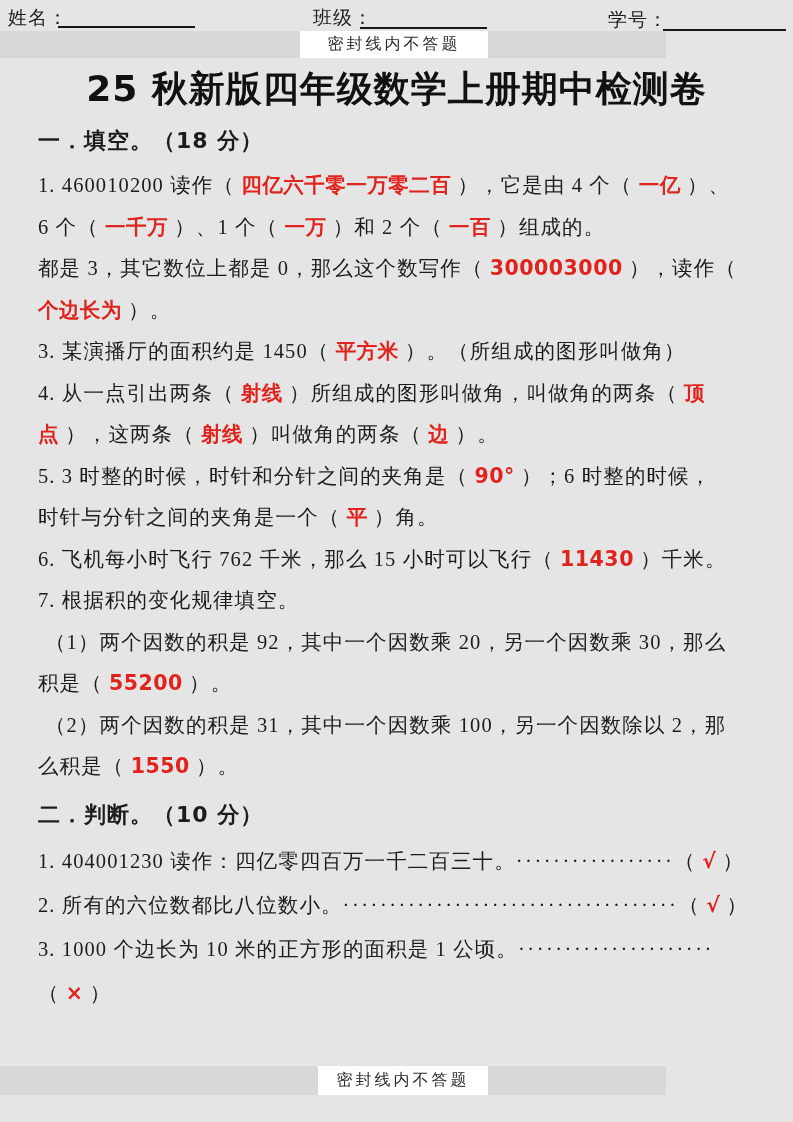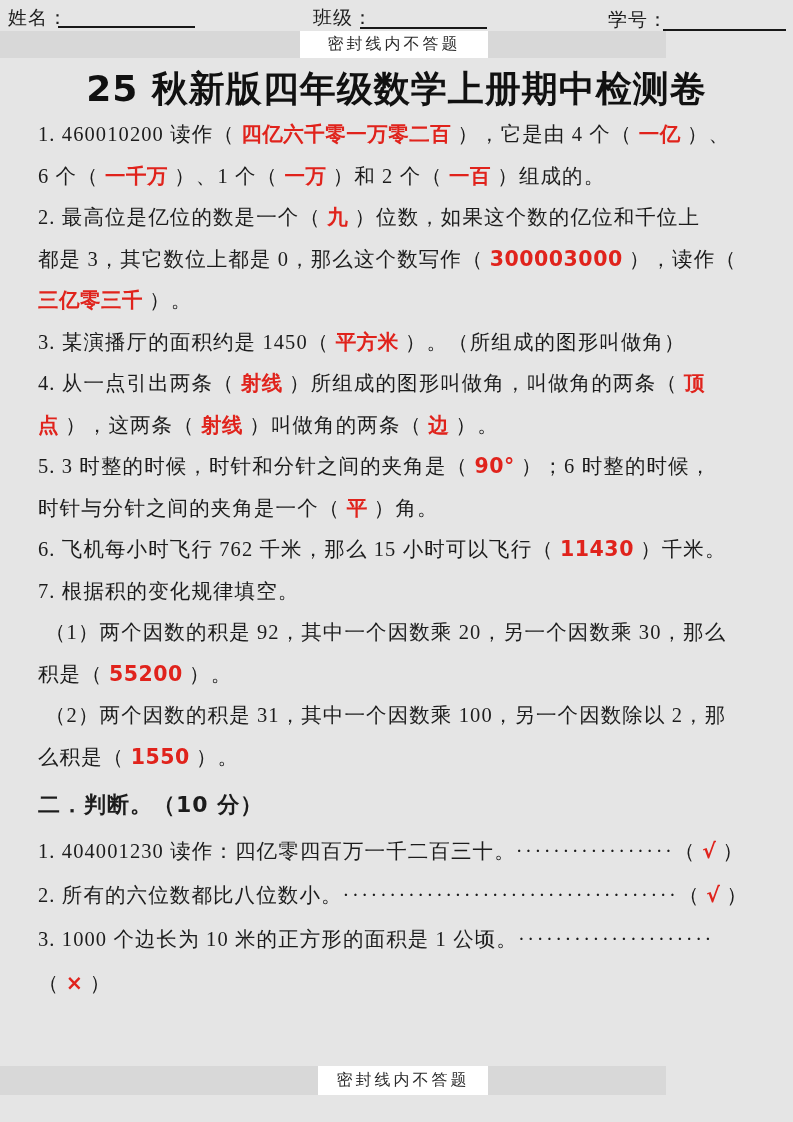--- a/index.html
+++ b/index.html
@@ -80,25 +80,25 @@
   <div class="hdr-label lbl-id">学号：</div>
   <div class="hdr-line line-id"></div>
 
   <div class="band band-top" style="background: rgb(216, 216, 216);">
     <div class="band-gap gap-top">密封线内不答题</div>
   </div>
 
   <div class="title">25 秋新版四年级数学上册期中检测卷</div>
 
   <div class="content">
+      <div class="section"><span class="plain">一．填空。（18 分）</span></div>
       <div class="line"><span class="plain">1. 460010200 读作（ </span><span class="red">四亿六千零一万零二百</span><span class="plain"> ），它是由 4 个（ </span><span class="red">一亿</span><span class="plain"> ）、</span></div>
       <div class="line"><span class="plain">6 个（ </span><span class="red">一千万</span><span class="plain"> ）、1 个（ </span><span class="red">一万</span><span class="plain"> ）和 2 个（ </span><span class="red">一百</span><span class="plain"> ）组成的。</span></div>
-      <div class="line"><span class="plain">2. 最高位是亿位的数是一个（ </span><span class="red">九</span><span class="plain"> ）位数，如果这个数的亿位和千位上</span></div>
       <div class="line"><span class="plain">都是 3，其它数位上都是 0，那么这个数写作（ </span><span class="red">300003000</span><span class="plain"> ），读作（</span></div>
-      <div class="line"><span class="red">三亿零三千</span><span class="plain"> ）。</span></div>
+      <div class="line"><span class="red">个边长为</span><span class="plain"> ）。</span></div>
       <div class="line"><span class="plain">3. 某演播厅的面积约是 1450（ </span><span class="red">平方米</span><span class="plain"> ）。（所组成的图形叫做角）</span></div>
       <div class="line"><span class="plain">4. 从一点引出两条（ </span><span class="red">射线</span><span class="plain"> ）所组成的图形叫做角，叫做角的两条（ </span><span class="red">顶</span></div>
       <div class="line"><span class="red">点</span><span class="plain"> ），这两条（ </span><span class="red">射线</span><span class="plain"> ）叫做角的两条（ </span><span class="red">边</span><span class="plain"> ）。</span></div>
       <div class="line"><span class="plain">5. 3 时整的时候，时针和分针之间的夹角是（ </span><span class="red">90°</span><span class="plain"> ）；6 时整的时候，</span></div>
       <div class="line"><span class="plain">时针与分针之间的夹角是一个（ </span><span class="red">平</span><span class="plain"> ）角。</span></div>
       <div class="line"><span class="plain">6. 飞机每小时飞行 762 千米，那么 15 小时可以飞行（ </span><span class="red">11430</span><span class="plain"> ）千米。</span></div>
       <div class="line"><span class="plain">7. 根据积的变化规律填空。</span></div>
       <div class="line indent"><span class="plain">（1）两个因数的积是 92，其中一个因数乘 20，另一个因数乘 30，那么</span></div>
       <div class="line"><span class="plain">积是（ </span><span class="red">55200</span><span class="plain"> ）。</span></div>
       <div class="line indent"><span class="plain">（2）两个因数的积是 31，其中一个因数乘 100，另一个因数除以 2，那</span></div>

